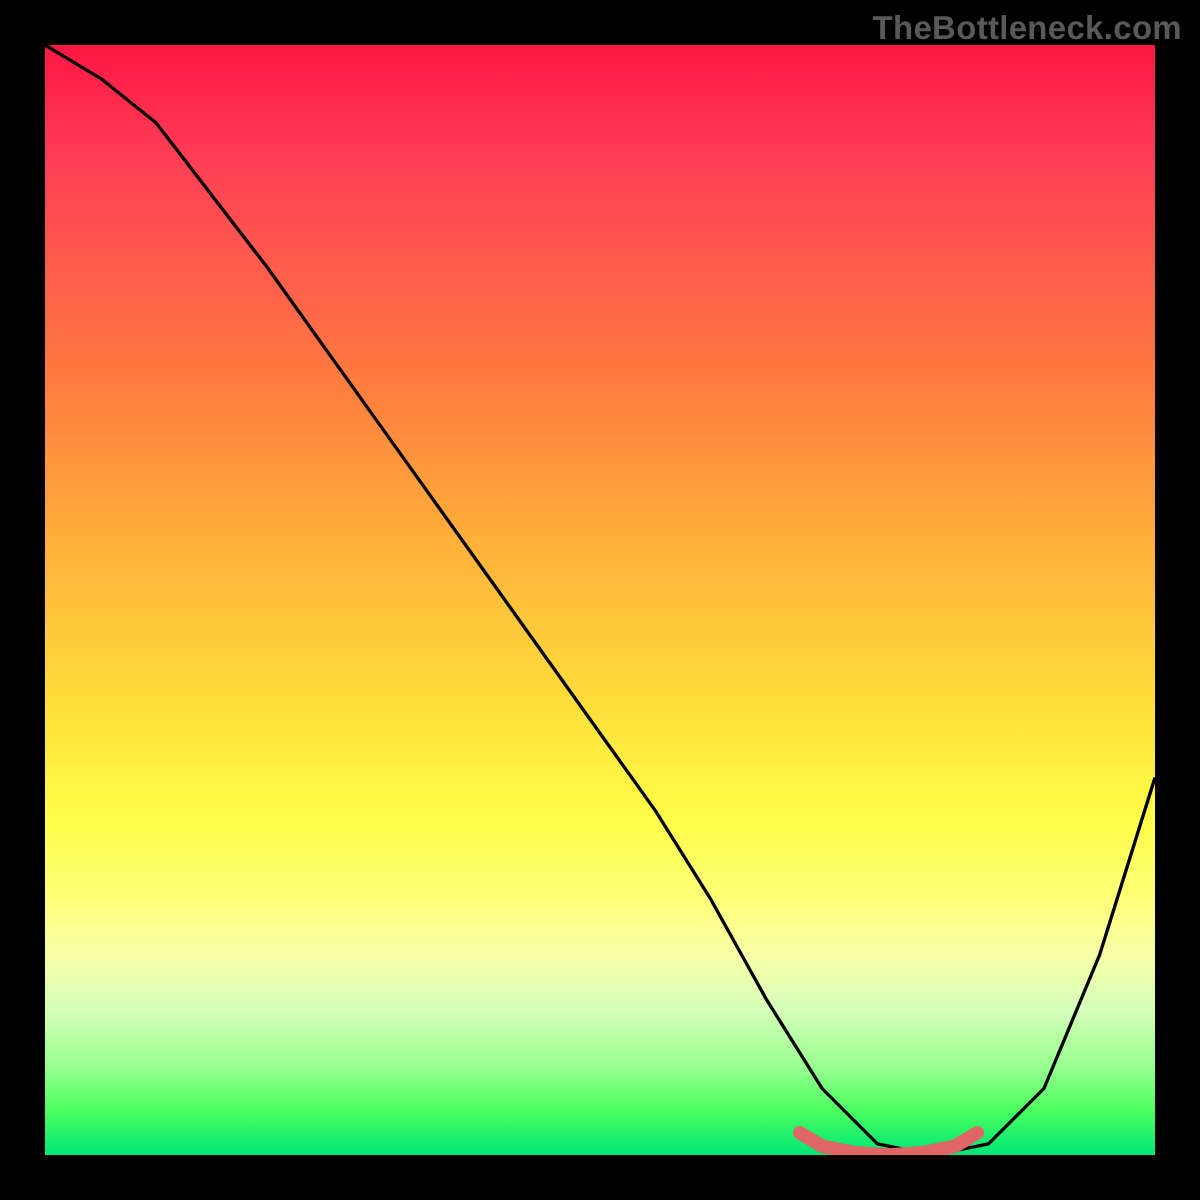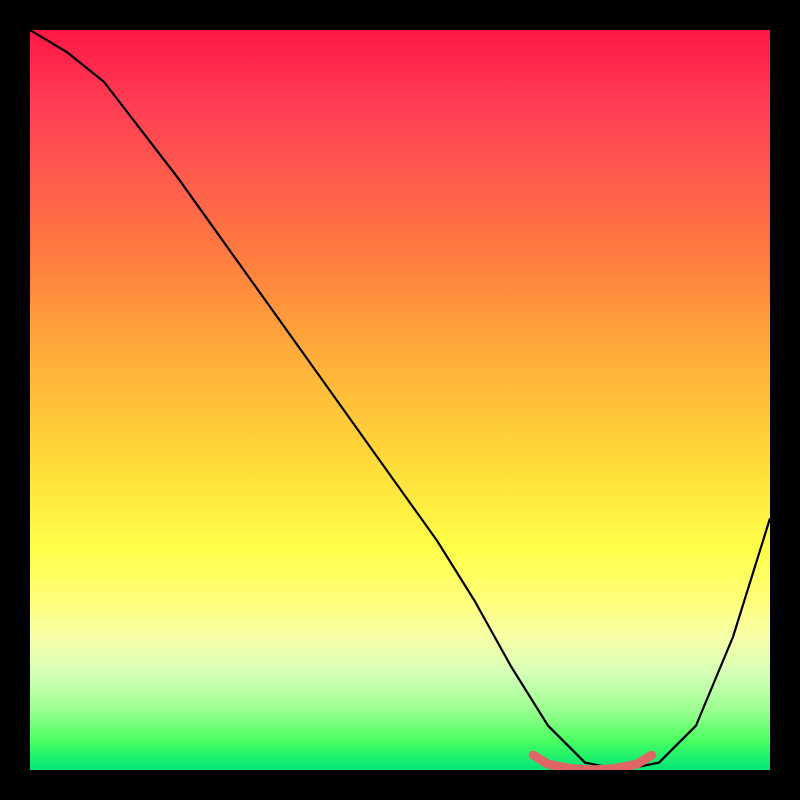--- a/index.html
+++ b/index.html
@@ -52,19 +52,20 @@
     top: 0;
     width: 740px;
     height: 740px;
     pointer-events: none;
   }
 </style>
 </head>
 <body>
 
 <div class="chart-container">
+  <div class="watermark">TheBottleneck.com</div>
   <div class="plot-area">
     <svg class="curve" viewBox="0 0 740 740">
       <path id="main-curve" fill="none" stroke="#000" stroke-width="2.2" stroke-linejoin="round" d="M0.0 0.0 L37.0 22.2 L74.0 51.8 L148.0 148.0 L222.0 251.6 L296.0 355.2 L370.0 458.8 L407.0 510.6 L444.0 569.8 L481.0 636.4 L518.0 695.6 L555.0 732.6 L592.0 740.0 L629.0 732.6 L666.0 695.6 L703.0 606.8 L740.0 488.4 "></path>
       <path id="marker-curve" fill="none" stroke="#e06666" stroke-width="9" stroke-linecap="round" stroke-linejoin="round" d="M503.2 725.2 L518.0 734.1 L540.2 738.5 L562.4 740.0 L584.6 738.5 L606.8 734.1 L621.6 725.2 "></path>
     </svg>
   </div>
 </div>
 
 </body></html>

